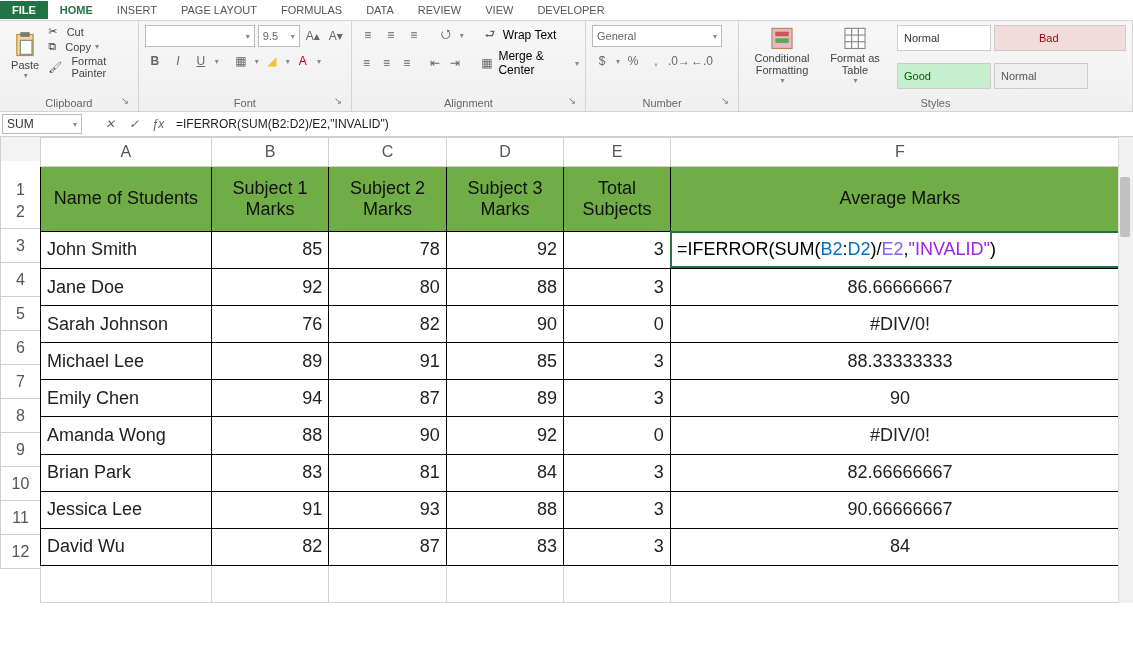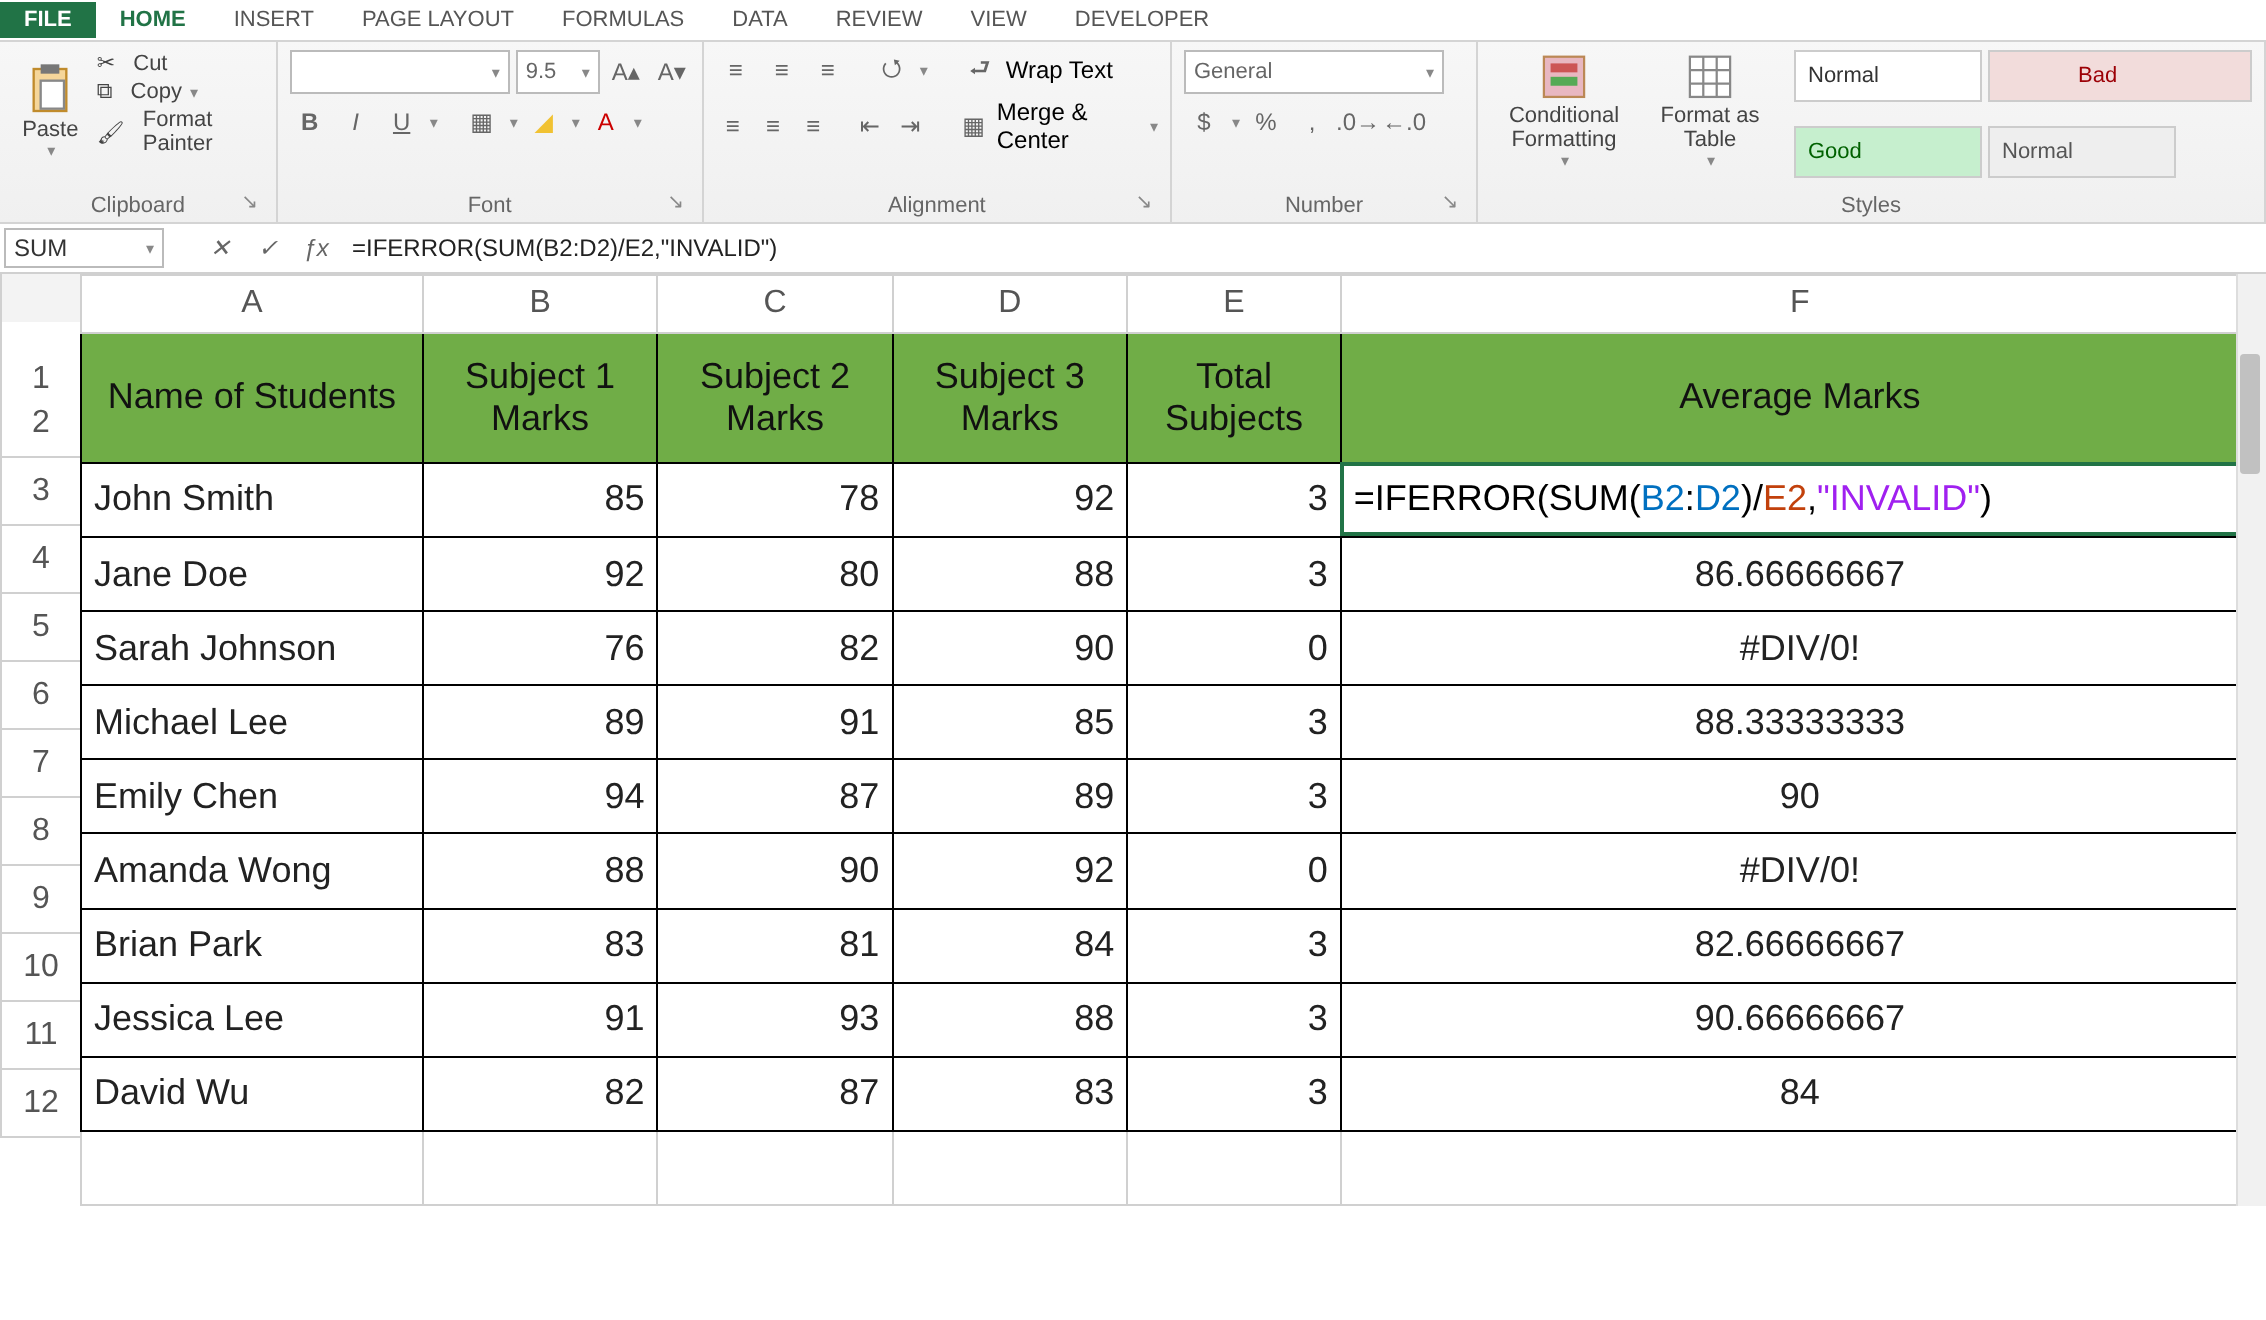--- a/index.html
+++ b/index.html
@@ -213,21 +213,21 @@
   tr.empty td { border:1px solid var(--grid-border); }
   
   .active-cell { outline: 2px solid var(--active-cell-border); outline-offset:-2px; position:relative; text-align:left !important;}
   .formula-color .fn { color:#000; }
   .formula-color .p1 { color:#000; }
   .formula-color .sum { color:#000; }
   .formula-color .rangeB { color:#0070c0; }
   .formula-color .rangeSep { color:#000; }
   .formula-color .rangeD { color:#0070c0; }
   .formula-color .div { color:#000; }
-  .formula-color .e2 { color:#c2410c; }
+  .formula-color .e2 { color:#8b5cf6; }
   .formula-color .str { color:#a020f0; }
   .scrollbar-v {
     position:absolute; right:0; top:0; width:14px; height:100%; background:#f1f1f1; border-left:1px solid #ddd;
   }
   .scrollbar-v .thumb { position:absolute; left:1px; top:40px; width:10px; height:60px; background:#c1c1c1; border-radius:2px;}
 </style>
 </head>
 <body>
 
 <div class="tabs">

